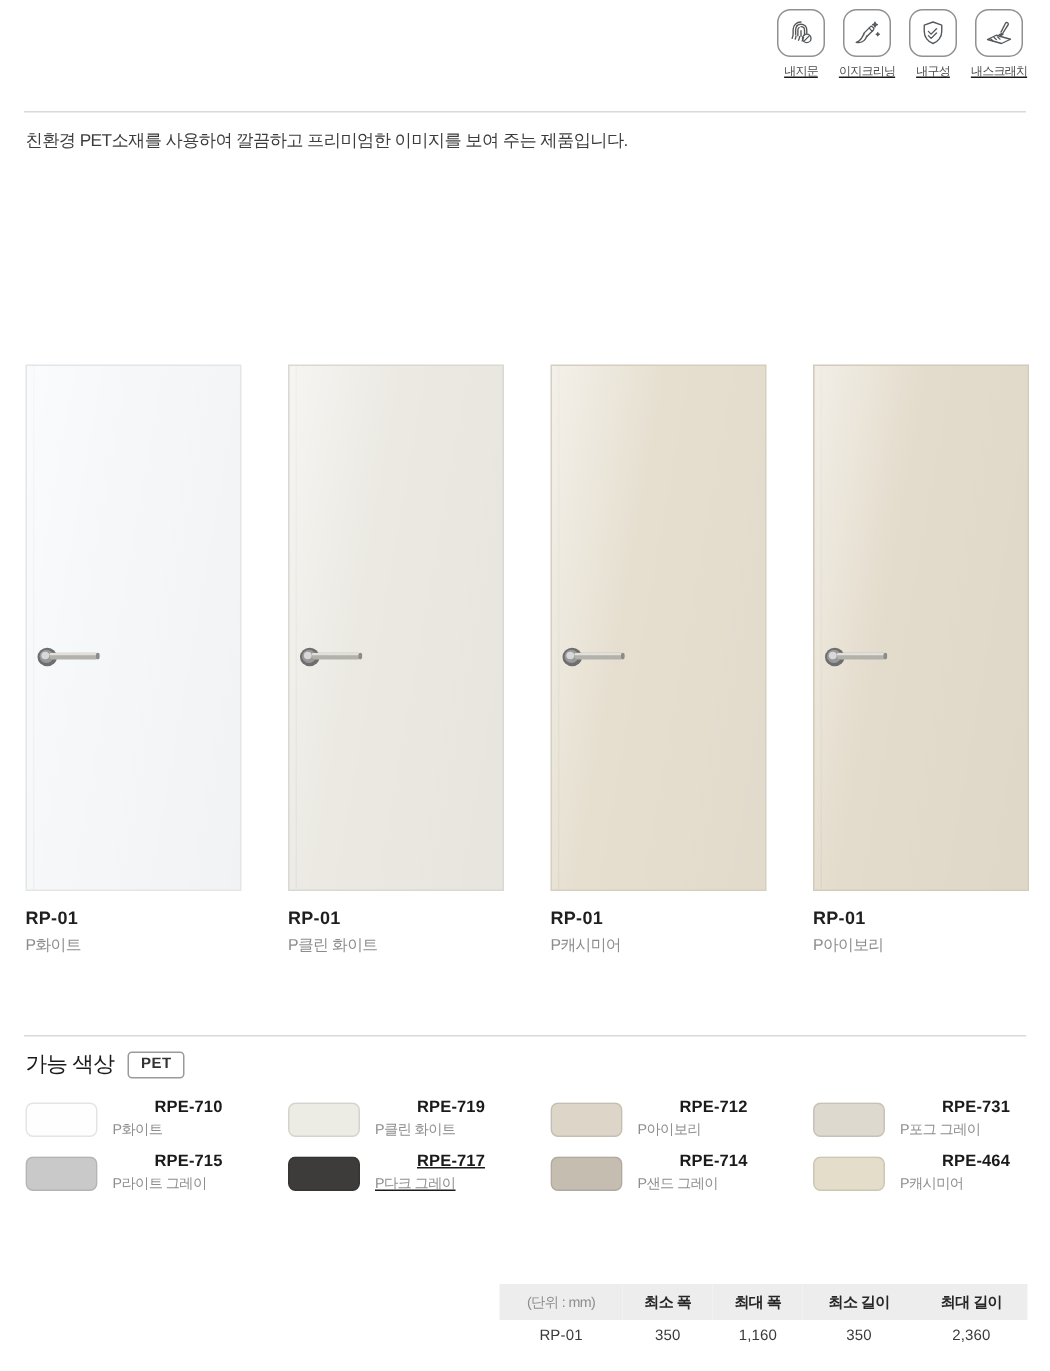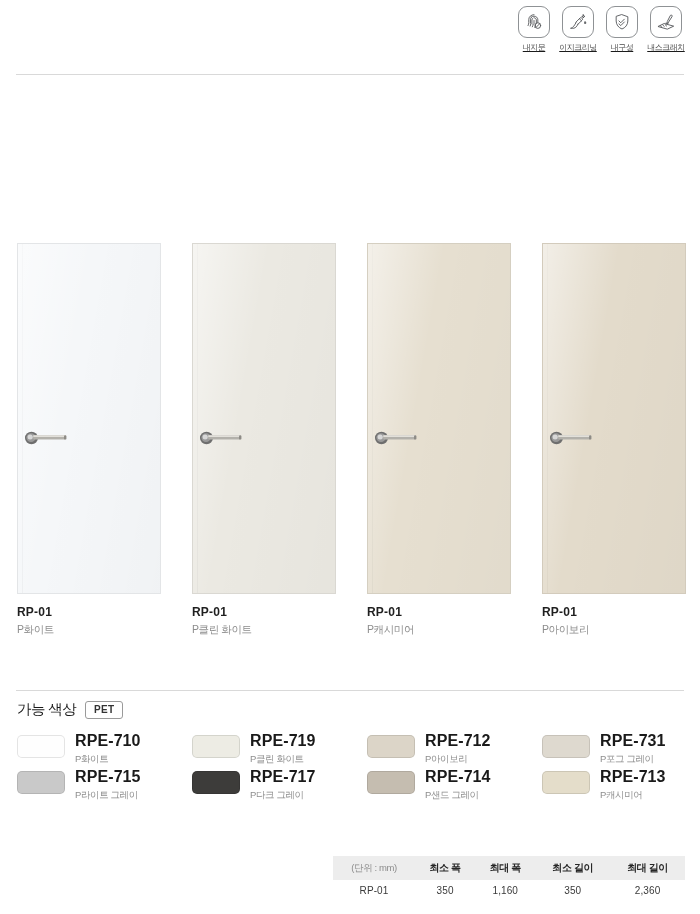--- a/index.html
+++ b/index.html
@@ -105,21 +105,21 @@
 
   .swatch-grid {
     position: absolute; left: 0; top: 732px; width: 700px;
   }
   .swatch-item { position: absolute; display: flex; align-items: flex-start; gap: 10px; }
   .swatch-chip {
     width: 48px; height: 23px; border-radius: 5px; flex: none;
     margin-top: 3px;
   }
   .swatch-code {
-    font-size: 16px; font-weight: 700; color: #1a1a1a; letter-spacing: 0.1px;
+    font-size: 11px; font-weight: 700; color: #1a1a1a; letter-spacing: 0.1px; margin-left: 28px;
   }
   .swatch-name {
     font-size: 9.5px; color: #8e8e8e; margin-top: 3px; letter-spacing: -0.4px;
   }
 
   
   .spec-table {
     position: absolute; left: 333px; top: 856px; width: 352px;
     border-collapse: collapse;
   }
@@ -201,20 +201,21 @@
           </svg>
         </div>
         <div class="feature-label">내스크래치</div>
       </div>
 
     </div>
   </div>
 
   <div class="rule rule-top"></div>
 
+  <div class="desc">친환경 PET소재를 사용하여 깔끔하고 프리미엄한 이미지를 보여 주는 제품입니다.</div>
 
   <div class="doors">
 
     <div class="door-cell" id="door-0" style="left: 17px;">
       <div class="door-panel" id="door-panel-0" style="background: rgb(245, 247, 249);">
         <div class="door-seam"></div>
         <div class="door-gloss"></div>
         <svg class="handle" viewBox="0 0 46 18">
           <ellipse cx="7.5" cy="9" rx="6.5" ry="6.2" fill="#6e6e6e"></ellipse>
           <ellipse cx="7" cy="8.6" rx="4.6" ry="4.4" fill="#9a9a9a"></ellipse>
@@ -311,21 +312,21 @@
           <div class="swatch-name">P라이트 그레이</div>
         </div>
       </div>
       <div class="swatch-item" style="left: 192px; top: 0px;">
         <div class="swatch-chip" style="background: rgb(237, 236, 228); border: 1px solid rgba(0, 0, 0, 0.1);"></div>
         <div>
           <div class="swatch-code">RPE-719</div>
           <div class="swatch-name">P클린 화이트</div>
         </div>
       </div>
-      <div class="swatch-item" style="left: 192px; top: 36px;">
+      <div class="swatch-item" style="left: 192px; top: 36px; text-decoration: underline;">
         <div class="swatch-chip" style="background: rgb(61, 60, 58); border: 1px solid rgba(0, 0, 0, 0.1);"></div>
         <div>
           <div class="swatch-code">RPE-717</div>
           <div class="swatch-name">P다크 그레이</div>
         </div>
       </div>
       <div class="swatch-item" style="left: 367px; top: 0px;">
         <div class="swatch-chip" style="background: rgb(220, 213, 200); border: 1px solid rgba(0, 0, 0, 0.1);"></div>
         <div>
           <div class="swatch-code">RPE-712</div>
@@ -342,21 +343,21 @@
       <div class="swatch-item" style="left: 542px; top: 0px;">
         <div class="swatch-chip" style="background: rgb(222, 217, 207); border: 1px solid rgba(0, 0, 0, 0.1);"></div>
         <div>
           <div class="swatch-code">RPE-731</div>
           <div class="swatch-name">P포그 그레이</div>
         </div>
       </div>
       <div class="swatch-item" style="left: 542px; top: 36px;">
         <div class="swatch-chip" style="background: rgb(228, 221, 202); border: 1px solid rgba(0, 0, 0, 0.1);"></div>
         <div>
-          <div class="swatch-code">RPE-713</div>
+          <div class="swatch-code">RPE-464</div>
           <div class="swatch-name">P캐시미어</div>
         </div>
       </div>
     </div>
 
   <table class="spec-table">
     <thead>
       <tr>
         <th class="unit-col">(단위 : mm)</th>
         <th>최소 폭</th>

